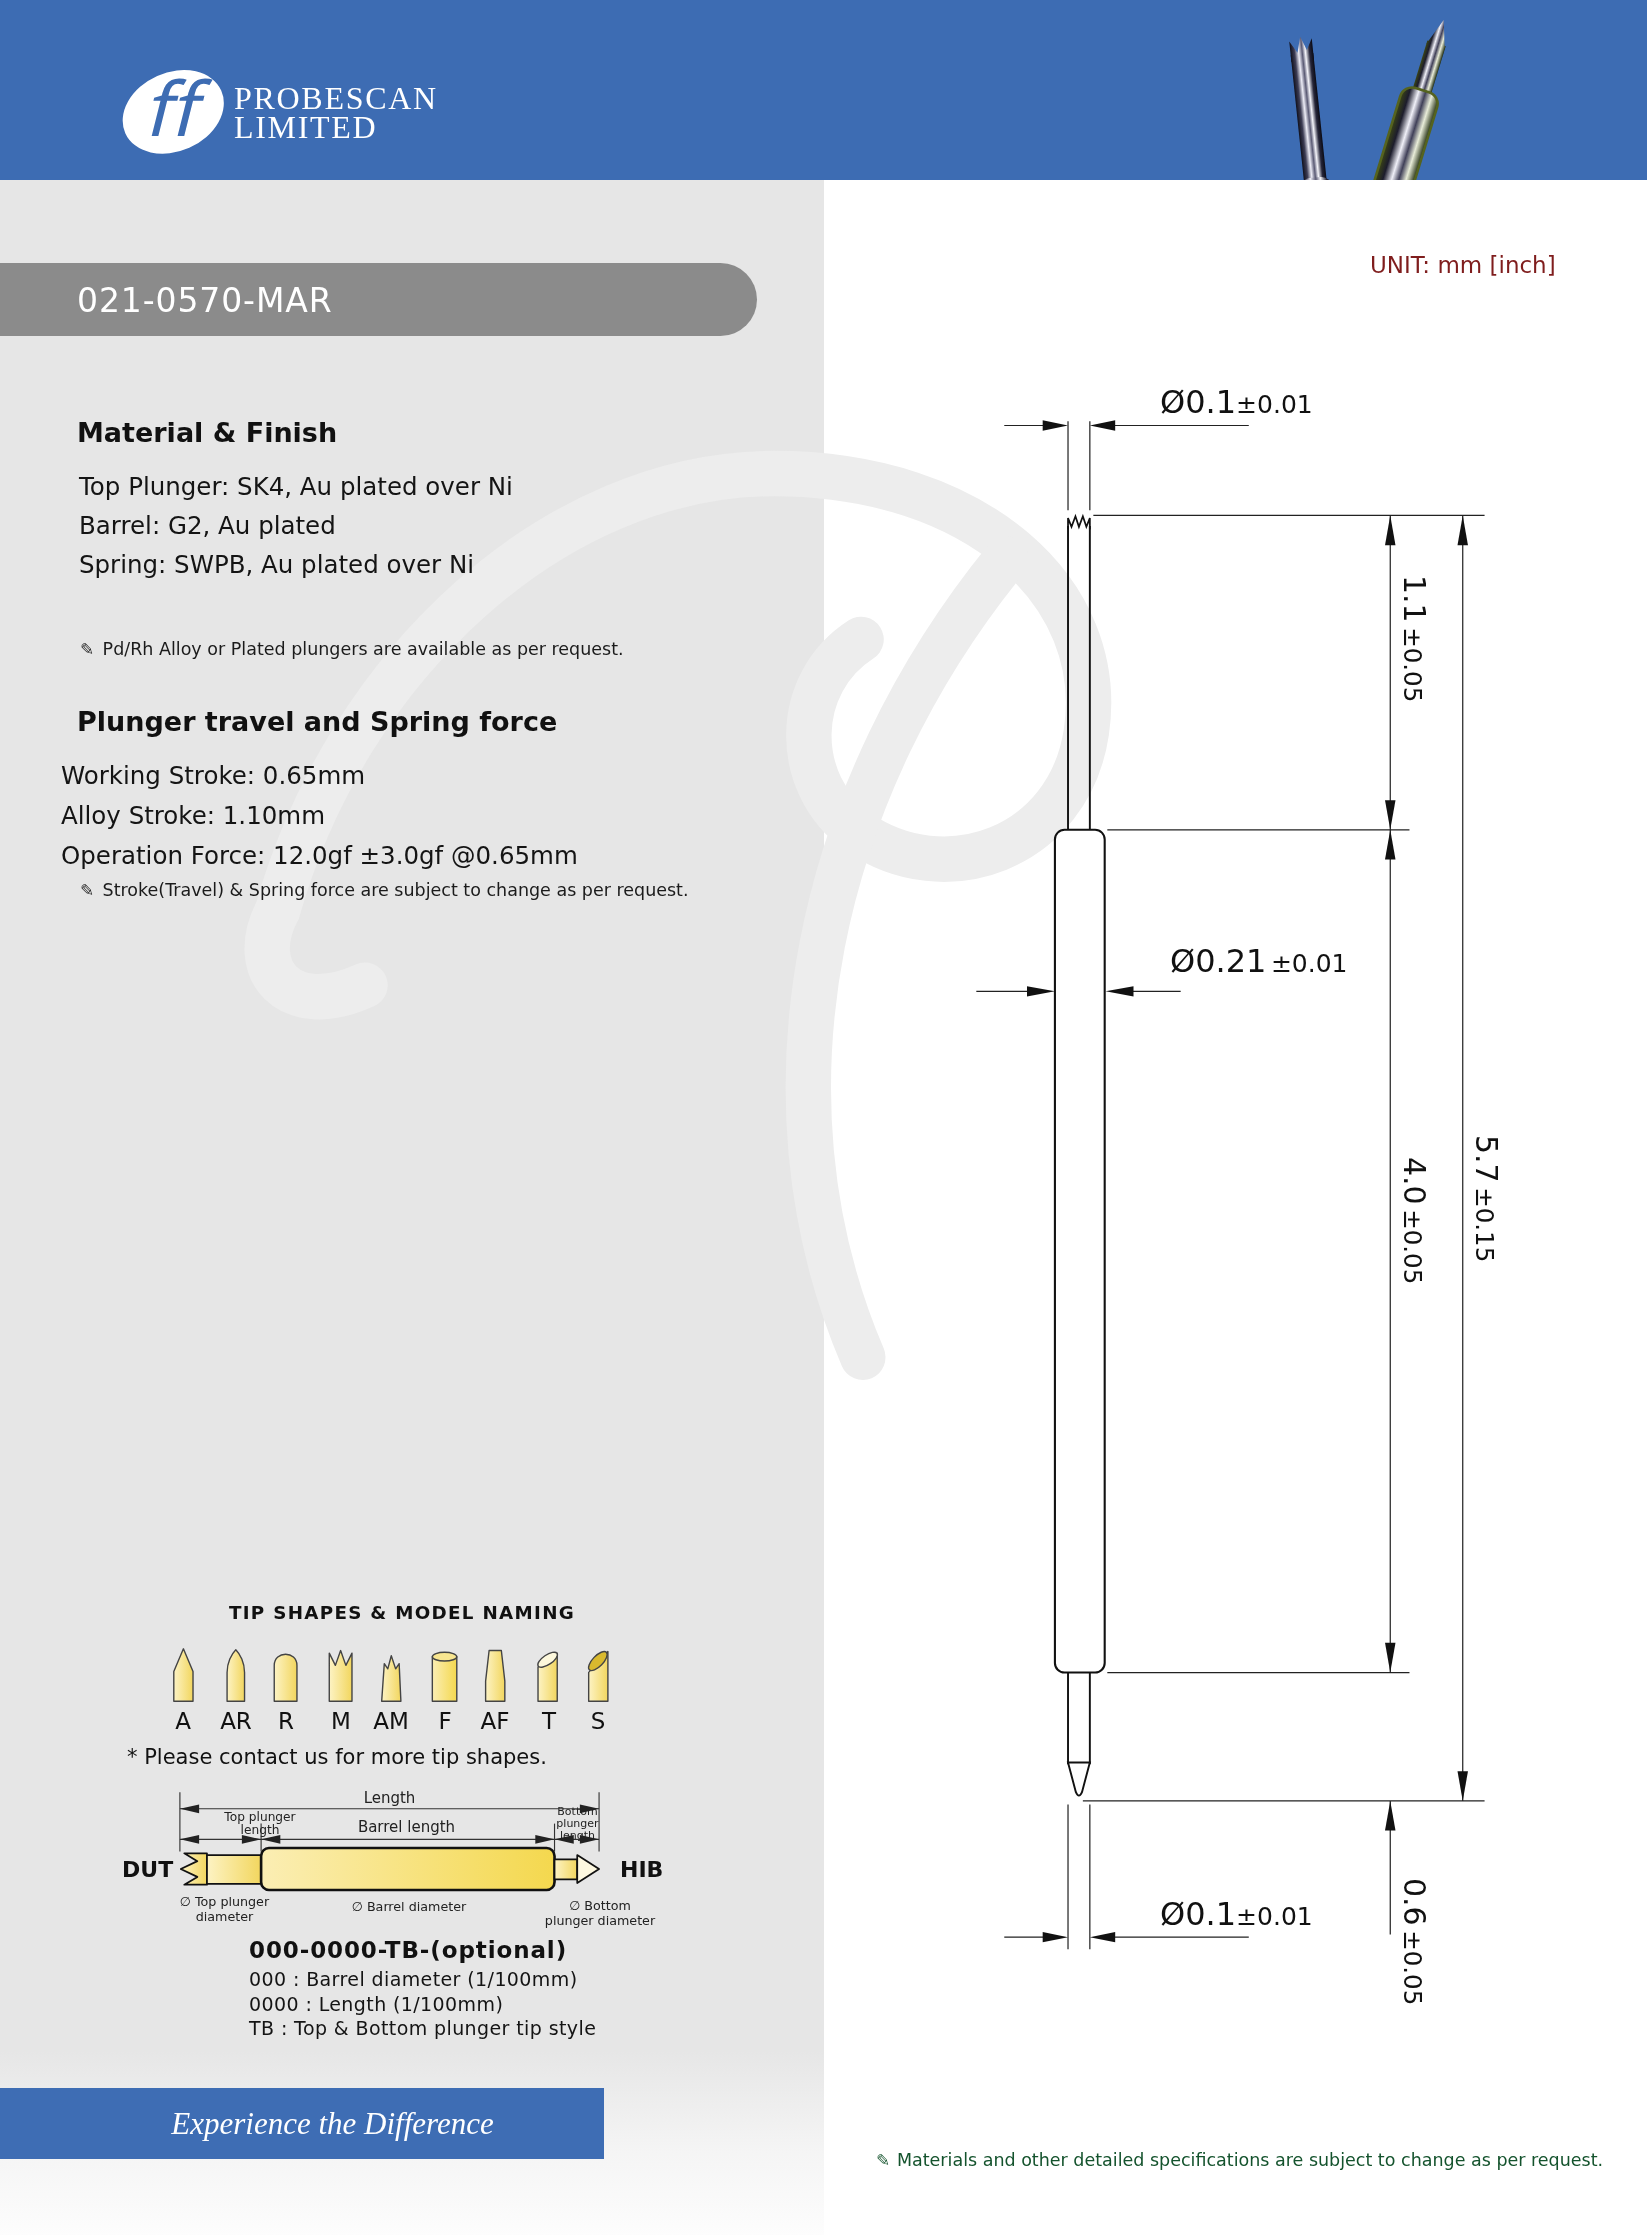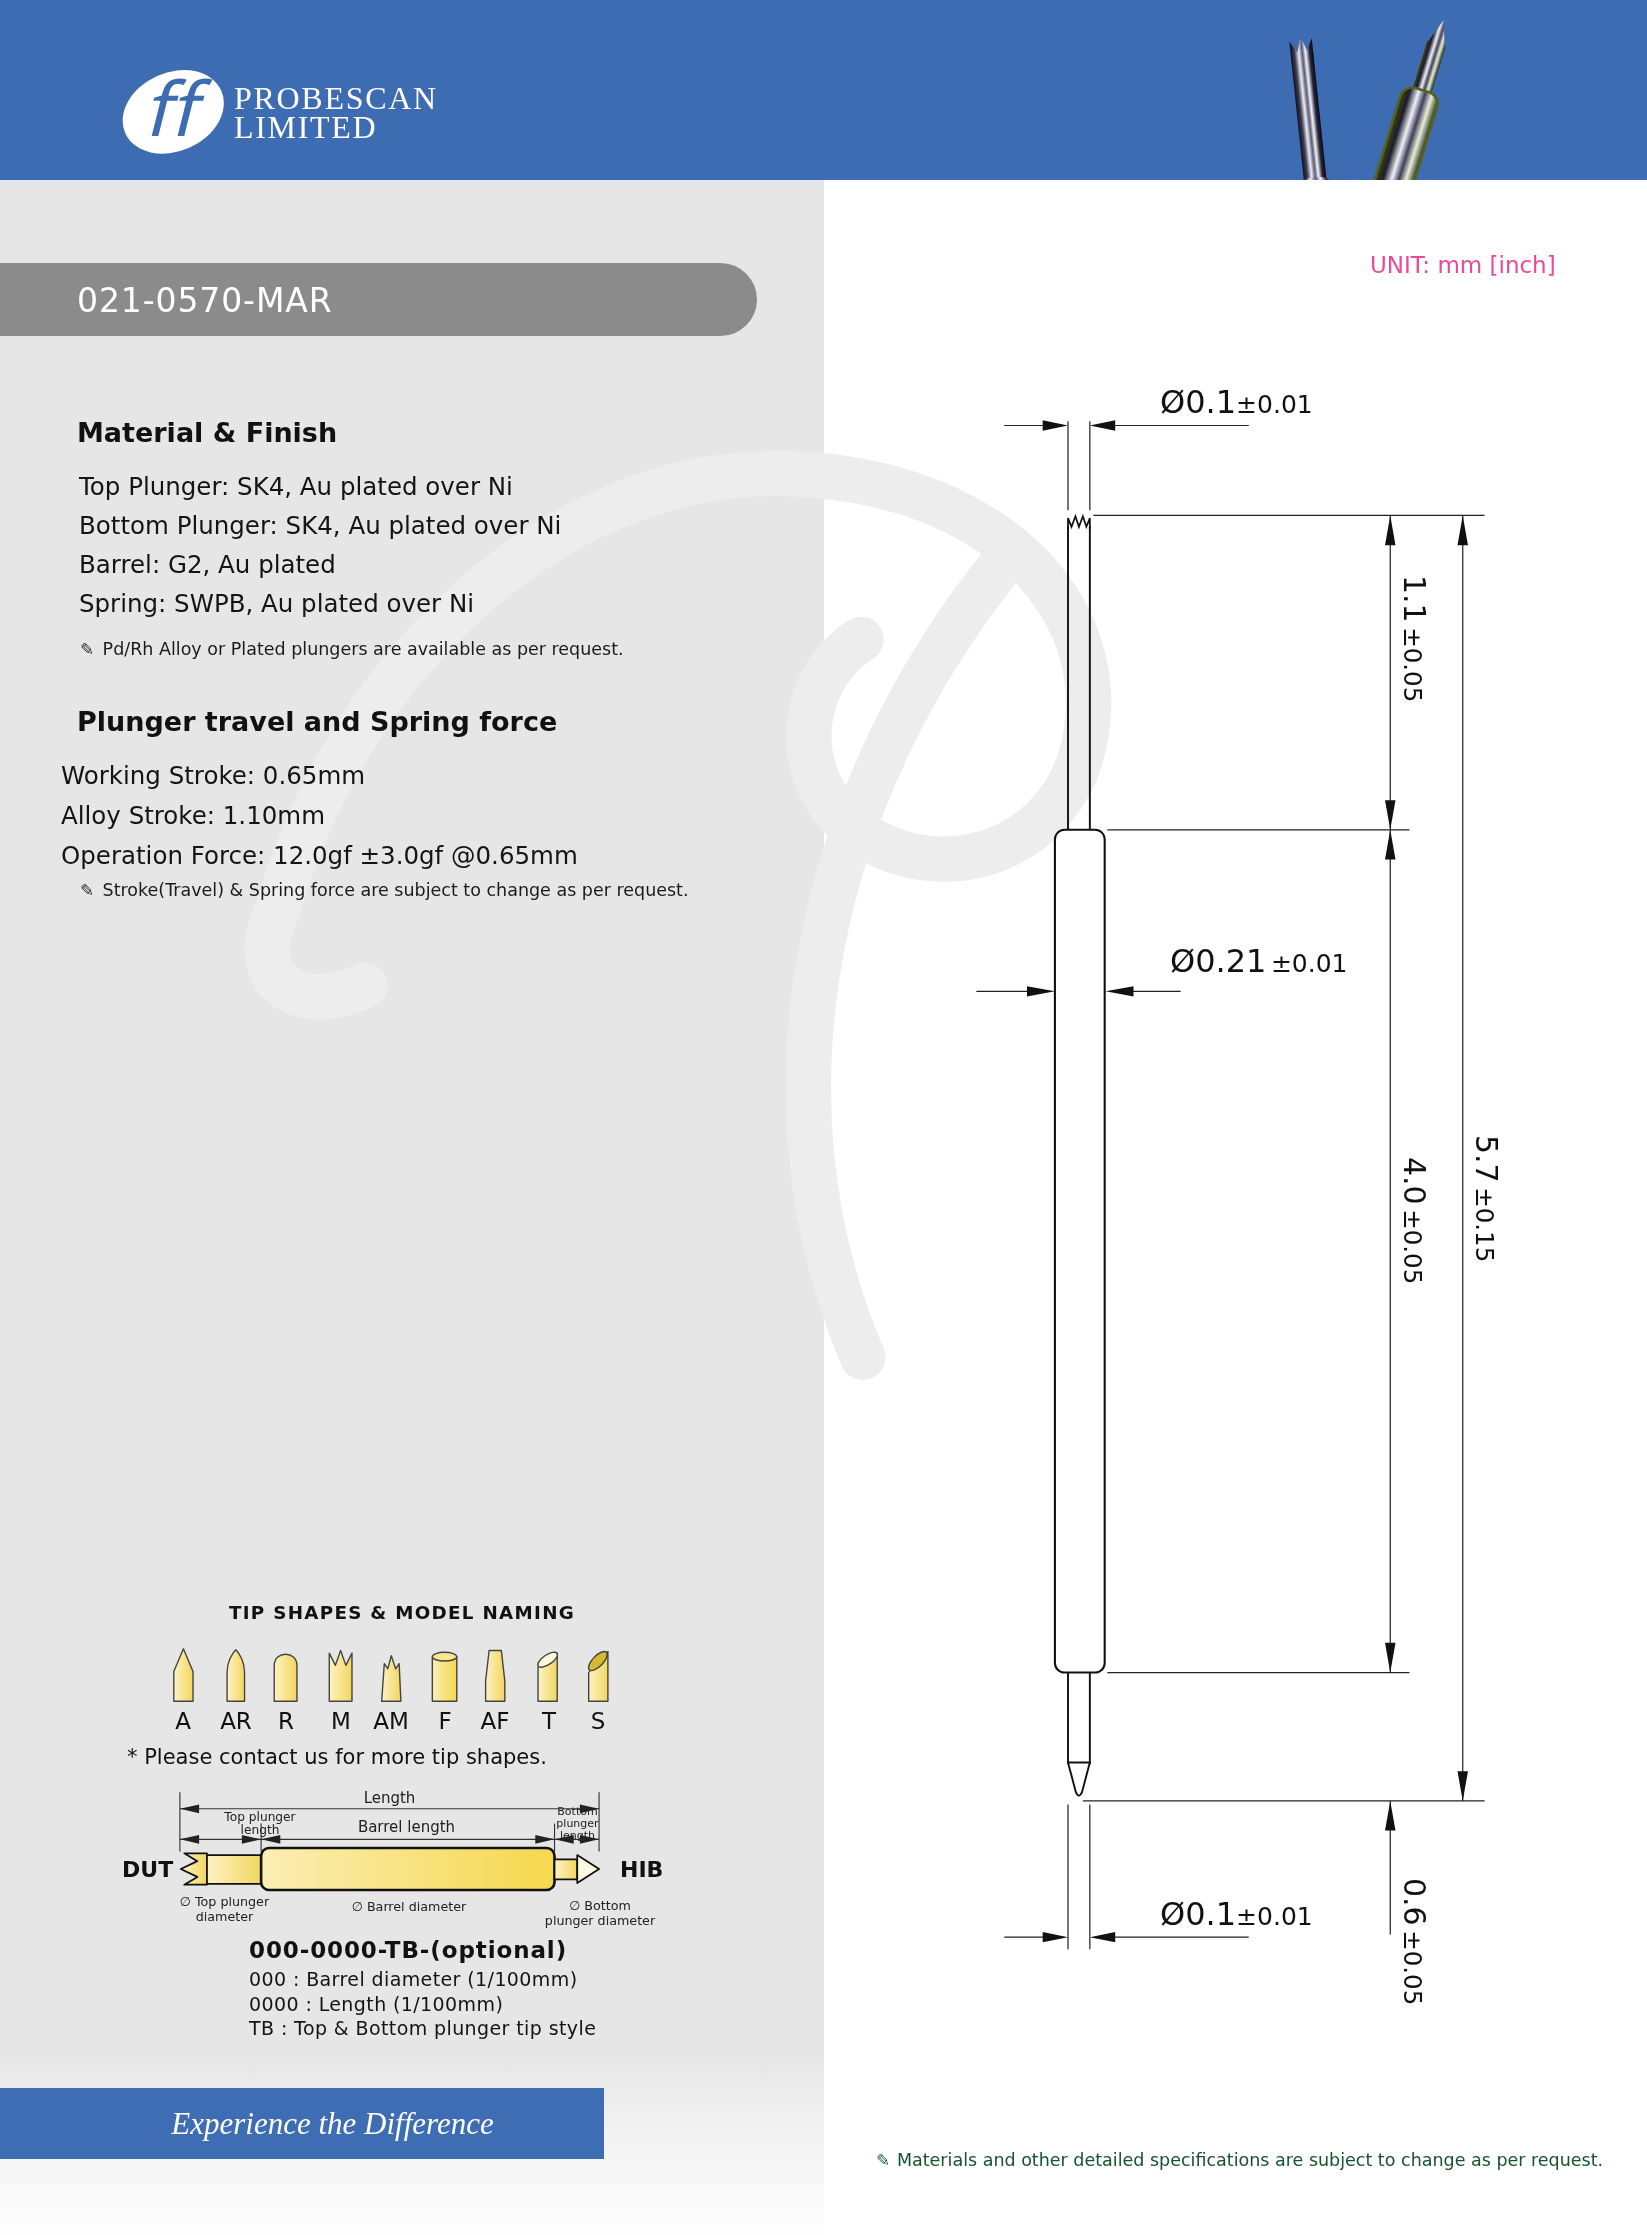--- a/index.html
+++ b/index.html
@@ -9,21 +9,21 @@
 
   
   .header{left:0;top:0;width:1647px;height:180px;background:#3d6cb3;overflow:hidden;}
   .brand-text{left:234px;top:84px;color:#ffffff;font-family:"Liberation Serif",serif;
               font-size:32px;letter-spacing:1.7px;line-height:29px;white-space:nowrap;}
 
   
   .left-panel{left:0;top:180px;width:824px;height:2056px;
       background:linear-gradient(180deg,#e6e6e6 0%,#e6e6e6 91%,#f5f5f5 96%,#fdfdfd 100%);}
 
-  .unit-label{left:1370px;top:252px;font-size:23px;color:#ec4899;}
+  .unit-label{left:1370px;top:252px;font-size:23px;color:#7f1d1d;}
 
   .badge{left:0;top:263px;width:757px;height:73px;background:#8b8b8b;
          border-radius:0 37px 37px 0;}
   .badge-text{left:77px;top:281px;color:#ffffff;font-size:33px;letter-spacing:0.9px;}
 
   .section-heading{font-size:27px;font-weight:bold;color:#111;}
   .spec-lines{font-size:24.5px;line-height:39px;color:#141414;}
   .note{font-size:17.5px;color:#1b1b1b;}
   .note .pencil{font-size:16.6px;margin-right:8.7px;}
 
@@ -114,21 +114,20 @@
   </svg>
 
   <div class="abs unit-label">UNIT: mm [inch]</div>
 
   <div class="abs badge"></div>
   <div class="abs badge-text">021-0570-MAR</div>
 
   <div class="abs section-heading" style="left:77px;top:417px;">Material &amp; Finish</div>
   <div class="abs spec-lines" style="left:79px;top:467px;">
     <div>Top Plunger: SK4, Au plated over Ni</div>
-    <div>Bottom Plunger: SK4, Au plated over Ni</div>
     <div>Barrel: G2, Au plated</div>
     <div>Spring: SWPB, Au plated over Ni</div>
   </div>
   <div class="abs note" style="left:80px;top:639px;">
     <span class="pencil">✎</span><span>Pd/Rh Alloy or Plated plungers are available as per request.</span>
   </div>
 
   <div class="abs section-heading" style="left:77px;top:706px;">Plunger travel and Spring force</div>
   <div class="abs spec-lines" style="left:61px;top:756px;line-height:40px;">
     <div>Working Stroke: 0.65mm</div>

